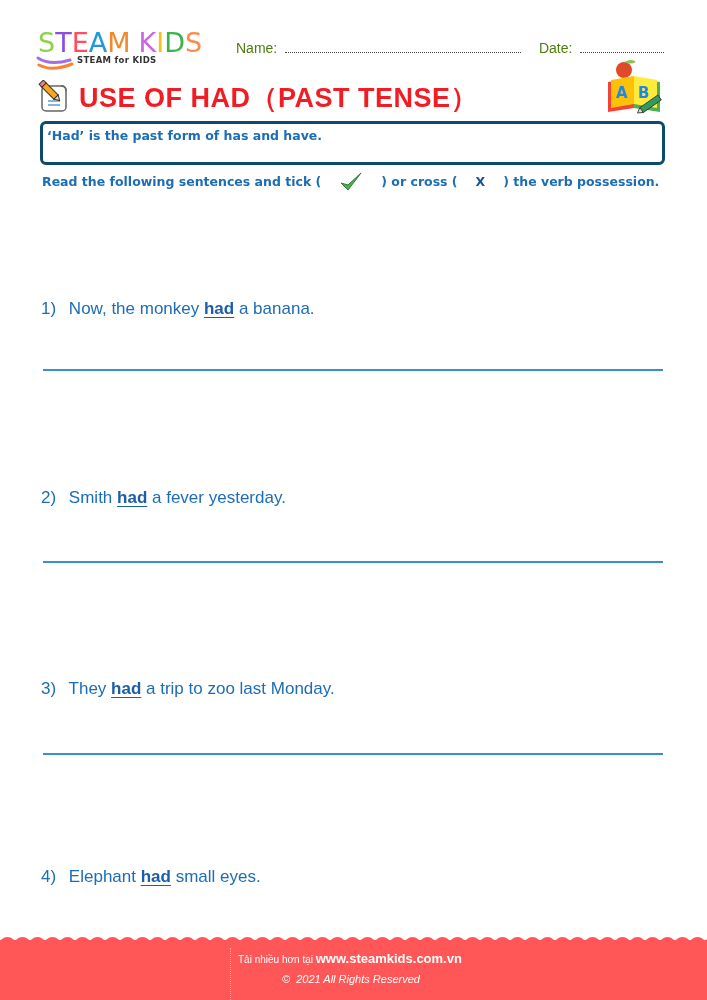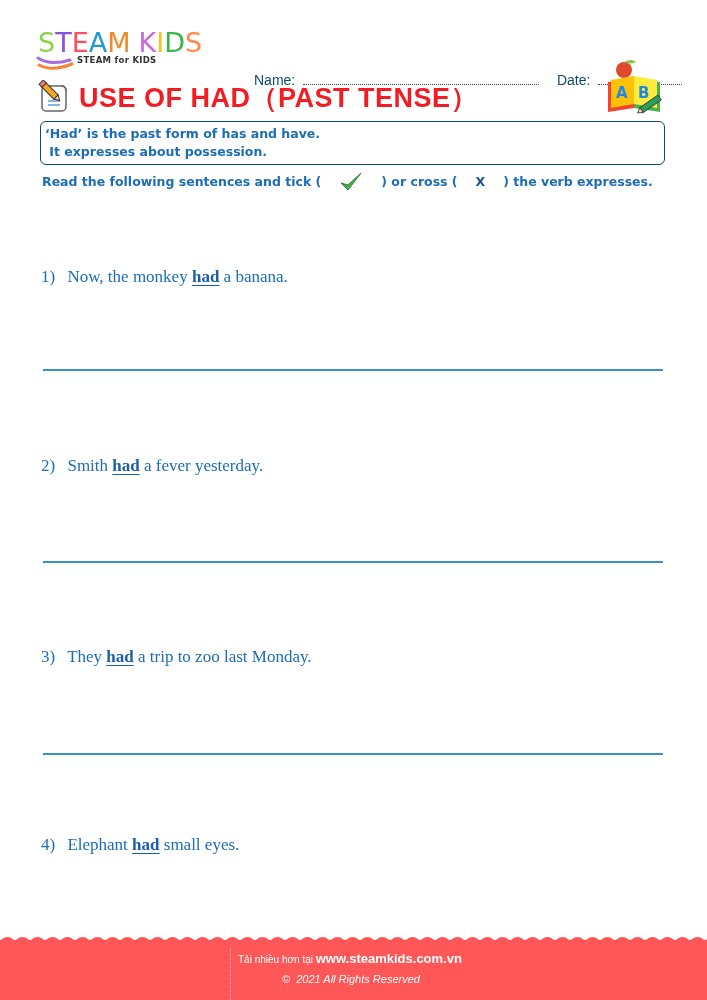--- a/index.html
+++ b/index.html
@@ -5,37 +5,37 @@
   * { box-sizing: border-box; margin: 0; padding: 0; }
   html, body { width: 707px; height: 1000px; background: #ffffff; overflow: hidden; }
   body { position: relative; font-family: "Liberation Sans", sans-serif; }
 
   .logo { position: absolute; left: 36px; top: 28px; width: 200px; height: 44px; }
   .logo-word { position: absolute; left: 2px; top: 0; font-family: "DejaVu Sans", sans-serif; font-weight: normal; font-size: 27px; letter-spacing: 0px; line-height: 30px; white-space: nowrap; }
   .logo-word span { display: inline-block; }
   .logo-sub { position: absolute; left: 41px; top: 27px; font-family: "DejaVu Sans", sans-serif; font-weight: bold; font-size: 8.5px; color: #333; letter-spacing: 0.3px; }
   .logo-smile { position: absolute; left: 0; top: 28px; width: 40px; height: 16px; }
 
-  .name-date { position: absolute; top: 40px; left: 254px; font-family: "Liberation Sans", sans-serif; font-size: 14px; color: #0c4a6e; white-space: nowrap; margin-top: 32px; }
+  .name-date { position: absolute; top: 40px; left: 236px; font-family: "Liberation Sans", sans-serif; font-size: 14px; color: #4d7c0f; white-space: nowrap; }
   .dots { display: inline-block; border-bottom: 1px dotted #444; height: 10px; margin-left: 4px; }
 
   .title-row { position: absolute; left: 37px; top: 80px; height: 36px; display: flex; align-items: flex-start; }
   .title-icon { width: 34px; height: 34px; margin-right: 8px; }
   .title-text { font-family: "Liberation Sans", sans-serif; font-weight: bold; font-size: 27px; color: #f21d24; letter-spacing: 0.5px; white-space: nowrap; }
 
   .book-icon { position: absolute; left: 604px; top: 58px; width: 62px; height: 58px; }
 
-  .info-box { position: absolute; left: 40px; top: 121px; width: 625px; height: 44px; border: 1px solid #0c4a6e; border-radius: 6px; padding: 3px 0 0 4px; }
+  .info-box { position: absolute; left: 40px; top: 121px; width: 625px; height: 44px; border: 3px solid #0c4a6e; border-radius: 6px; padding: 3px 0 0 4px; }
   .info-line { font-family: "DejaVu Sans", sans-serif; font-weight: bold; font-size: 12.5px; color: #1c6db5; line-height: 18px; white-space: nowrap; }
 
   .instruction { position: absolute; left: 42px; top: 174px; font-family: "DejaVu Sans", sans-serif; font-weight: bold; font-size: 12.5px; color: #1c6db5; white-space: nowrap; display: flex; align-items: center; gap: 18px; }
   .instruction .tick { display: inline-block; width: 24px; height: 22px; vertical-align: middle; margin: -4px 0; }
   .instruction .cross { font-weight: bold; color: #1c4e95; }
 
-  .question { position: absolute; left: 41px; font-family: Liberation Serif, serif; font-size: 17px; color: #1c6db5; white-space: nowrap; }
+  .question { position: absolute; left: 41px; font-family: Liberation Sans, sans-serif; font-size: 17px; color: #1c6db5; white-space: nowrap; margin-top: 32px; }
   .question .num { margin-right: 8px; }
   .question .verb { font-weight: bold; text-decoration: underline; text-underline-offset: 3px; color: #1c5fa8; }
   .answer-line { position: absolute; left: 43px; width: 620px; height: 2px; background: #3a8fd1; }
 
   .footer { position: absolute; left: 0; top: 940px; width: 707px; height: 60px; background: #ff5757; }
   .scallops { position: absolute; left: 0; top: 936px; width: 707px; height: 12px; }
   .footer-text1 { position: absolute; left: 238px; top: 951px; font-family: "Liberation Sans", sans-serif; font-size: 10px; color: #ffffff; white-space: nowrap; }
   .footer-text1 .site { font-weight: bold; font-size: 13px; }
   .footer-text2 { position: absolute; left: 282px; top: 973px; font-family: "Liberation Sans", sans-serif; font-style: italic; font-size: 11px; color: #ffffff; white-space: nowrap; }
   .footer-divider { position: absolute; left: 230px; top: 948px; width: 1px; height: 52px; border-left: 1px dotted rgba(255,255,255,0.5); }
@@ -87,31 +87,30 @@
   <text x="12" y="40" font-family="DejaVu Sans, sans-serif" font-weight="bold" font-size="15" fill="#1e88e5">A</text>
   <text x="34" y="40" font-family="DejaVu Sans, sans-serif" font-weight="bold" font-size="15" fill="#1e88e5">B</text>
   <g transform="rotate(-35 48 46)">
     <rect x="36" y="42" width="22" height="6" fill="#2e9d5b" stroke="#333" stroke-width="0.8"></rect>
     <polygon points="36,42 31,45 36,48" fill="#f7d9a8" stroke="#333" stroke-width="0.8"></polygon>
   </g>
 </svg>
 
 <div class="info-box">
   <div class="info-line">‘Had’ is the past form of has and have.</div>
-  <div class="info-line" style="white-space:pre"> It expresses about possession.</div>
 </div>
 
 <div class="instruction">
   <span style="white-space:pre">Read the following sentences and tick (</span>
   <svg class="tick" viewBox="0 0 24 22">
     <path d="M2 12 L9 19 L22 2 L9 14 Z" fill="#4caf50" stroke="#2e7d32" stroke-width="1"></path>
   </svg>
   <span style="white-space:pre">) or cross (</span>
   <span class="cross">X</span>
-  <span style="white-space:pre">) the verb expresses.</span>
+  <span style="white-space:pre">) the verb possession.</span>
 </div>
 
 <div class="question" style="top:267px">
   <span class="num">1)</span>
   <span style="white-space:pre">Now, the monkey </span><span class="verb">had</span><span style="white-space:pre"> a banana.</span>
 </div>
 <div class="answer-line" style="top:369px"></div>
 
 <div class="question" style="top:456px">
   <span class="num">2)</span>

